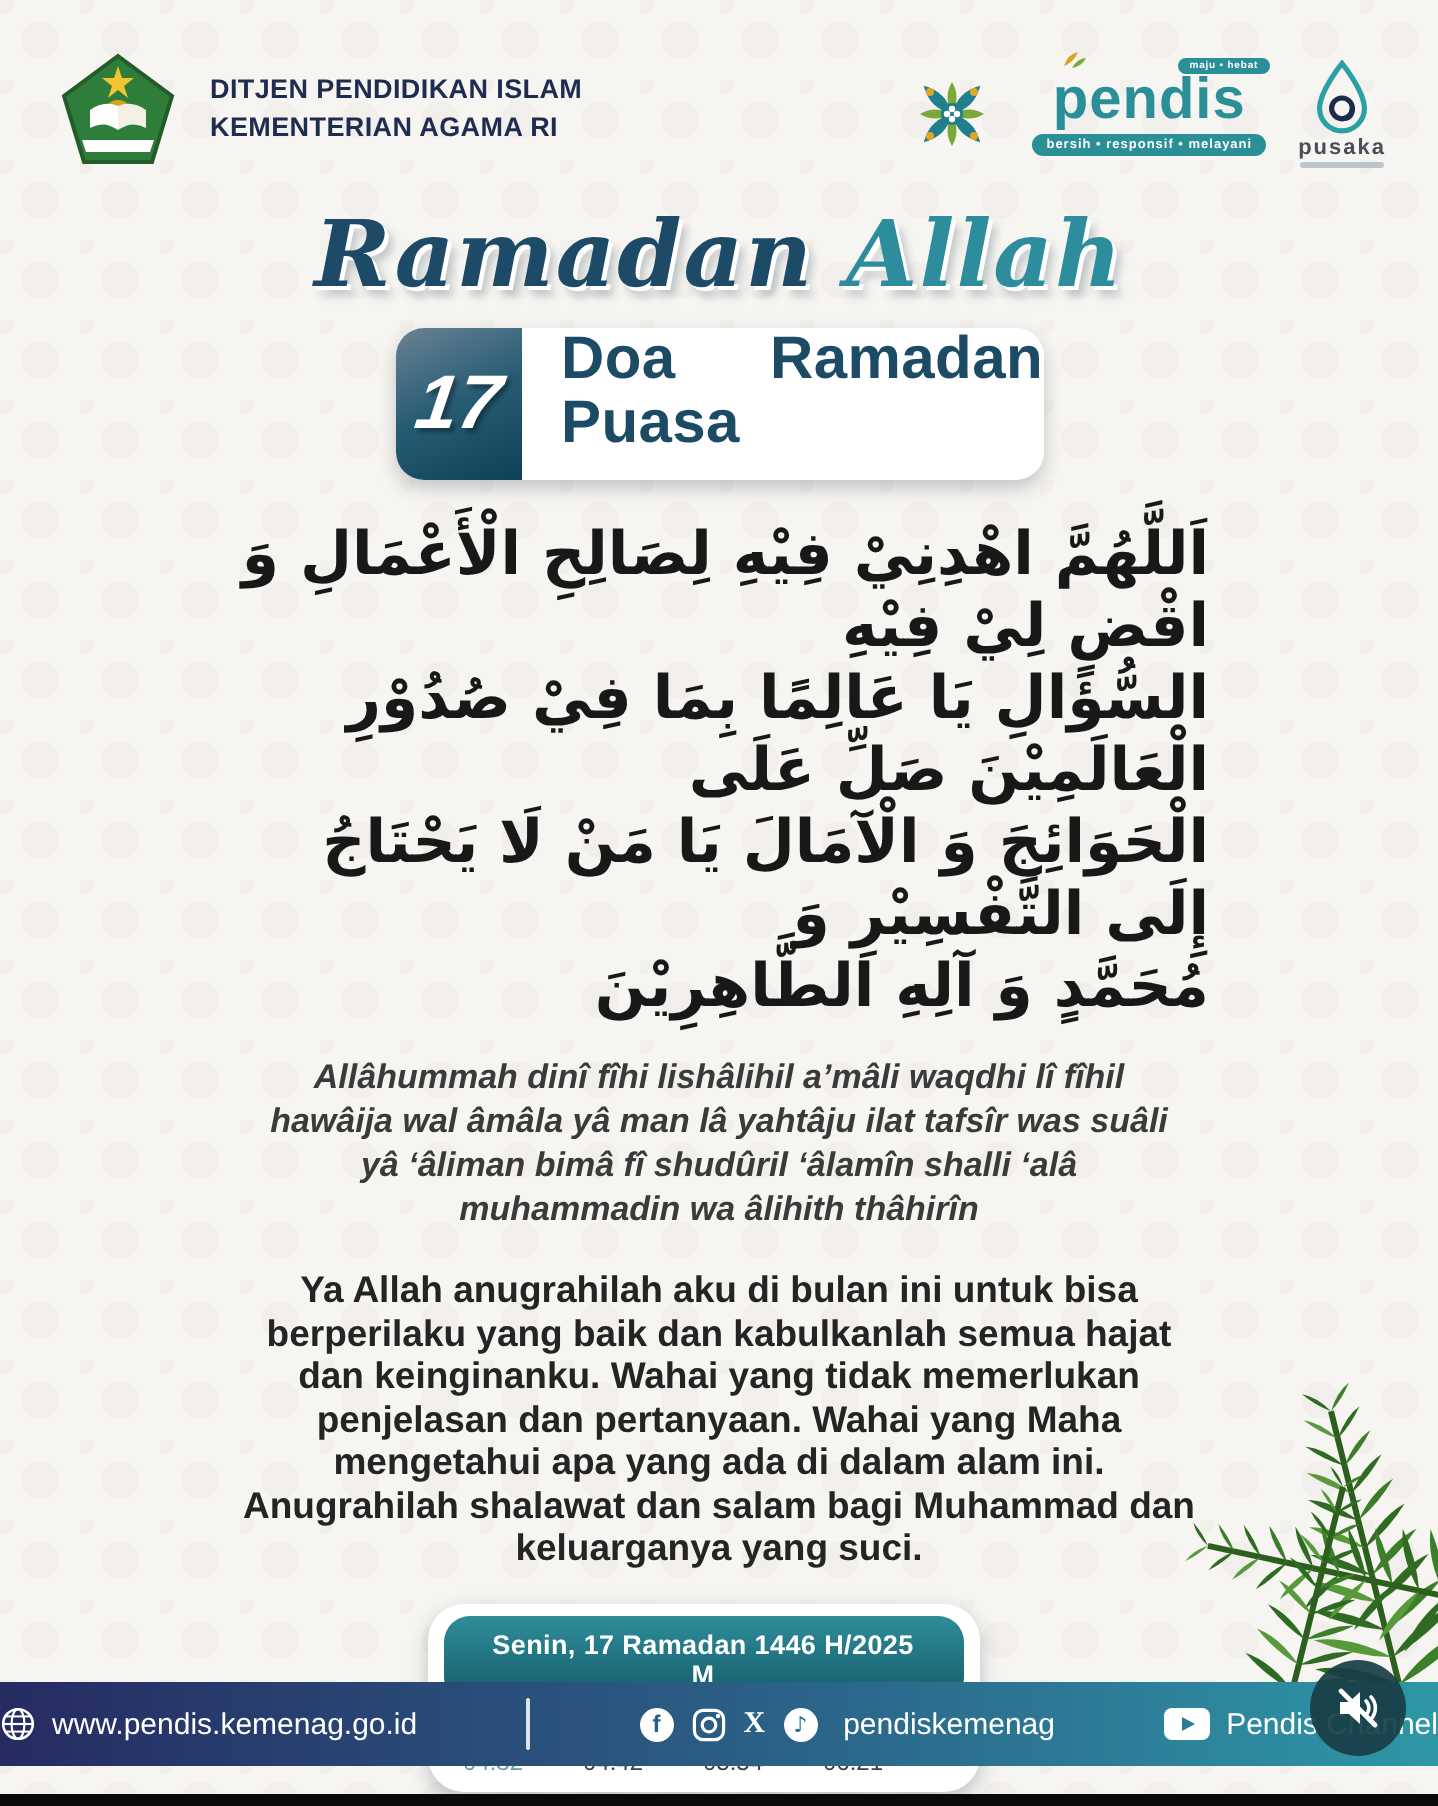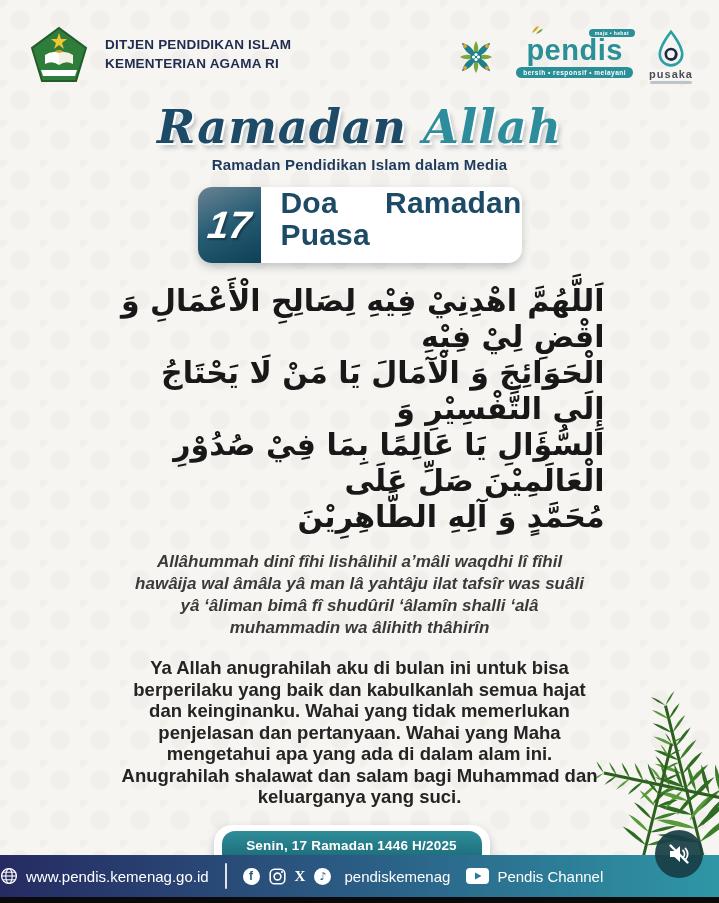--- a/index.html
+++ b/index.html
@@ -74,23 +74,23 @@
   .sch-grid{ display:grid; grid-template-columns:repeat(4,1fr); padding:9px 10px 0; row-gap:6px; }
   .cell .lbl{ font-size:11px; font-weight:bold; color:#1d3550; letter-spacing:.4px; }
   .cell .tm{ font-size:12px; color:#3a3f4a; margin-top:1px; }
   .cell.hl .lbl{ color:#2e8494; }
   .cell.hl .tm{ color:#6d9aa5; }
 
   
   #palms{ position:absolute; right:-12px; bottom:42px; z-index:1; }
 
   
-  .bottombar{ position:absolute; left:0; right:0; bottom:6px; height:42px; z-index:5;
+  .bottombar{ position:absolute; left:0; right:0; bottom:20px; height:42px; z-index:5;
     background:linear-gradient(90deg,#262b62 0%, #2b5f86 52%, #2e97a6 100%);
-    display:flex; align-items:center; justify-content:flex-start; gap:16px; color:#fff; }
+    display:flex; align-items:center; justify-content:space-between; gap:16px; color:#fff; }
   .f-item{ display:flex; align-items:center; gap:8px; font-size:15px; }
   .vdiv{ width:2px; height:26px; background:rgba(255,255,255,.85); border-radius:1px; }
   .socials{ gap:9px; }
   .icn-fb{ width:17px; height:17px; border-radius:50%; background:#fff; color:#2a5d82;
     font-size:12px; font-weight:bold; display:flex; align-items:center; justify-content:center; }
   .icn-x{ font-size:15px; font-weight:bold; color:#fff; font-family:"Liberation Serif", serif; }
   .icn-tt{ width:17px; height:17px; border-radius:50%; background:#fff; color:#2b6a8a;
     font-family:"DejaVu Sans", sans-serif; font-size:11px; font-weight:bold;
     display:flex; align-items:center; justify-content:center; }
   .handle{ margin-left:4px; }
@@ -167,37 +167,36 @@
           <div class="pusaka-word">pusaka</div>
           <div class="tiny-line"></div>
         </div>
       </div>
     </div>
 
     <div class="title-wrap">
       <div class="title">
         <span class="t1">Ramadan</span><span class="t2">Allah</span>
       </div>
-      <div class="subtitle">Ramadan Pendidikan Islam dalam Media</div>
     </div>
 
     <div class="ep-badge">
       <div class="ep-num">
         <span>17</span>
       </div>
       <div class="ep-title">
         <span>Doa Puasa</span>
         <span>Ramadan</span>
       </div>
     </div>
 
     <div class="arabic" dir="rtl">
       <span>اَللَّهُمَّ اهْدِنِيْ فِيْهِ لِصَالِحِ الْأَعْمَالِ وَ اقْضِ لِيْ فِيْهِ</span>
+      <span>السُّؤَالِ يَا عَالِمًا بِمَا فِيْ صُدُوْرِ الْعَالَمِيْنَ صَلِّ عَلَى</span>
       <span>الْحَوَائِجَ وَ الْآمَالَ يَا مَنْ لَا يَحْتَاجُ إِلَى التَّفْسِيْرِ وَ</span>
-      <span>السُّؤَالِ يَا عَالِمًا بِمَا فِيْ صُدُوْرِ الْعَالَمِيْنَ صَلِّ عَلَى</span>
       <span>مُحَمَّدٍ وَ آلِهِ الطَّاهِرِيْنَ</span>
     </div>
 
     <p class="translit">Allâhummah dinî fîhi lishâlihil a’mâli waqdhi lî fîhil hawâija wal âmâla yâ man lâ yahtâju ilat tafsîr was suâli yâ ‘âliman bimâ fî shudûril ‘âlamîn shalli ‘alâ muhammadin wa âlihith thâhirîn</p>
 
     <p class="translation">Ya Allah anugrahilah aku di bulan ini untuk bisa berperilaku yang baik dan kabulkanlah semua hajat dan keinginanku. Wahai yang tidak memerlukan penjelasan dan pertanyaan. Wahai yang Maha mengetahui apa yang ada di dalam alam ini. Anugrahilah shalawat dan salam bagi Muhammad dan keluarganya yang suci.</p>
 
     <div class="schedule-card">
       <div class="sch-header">Senin, 17 Ramadan 1446 H/2025 M</div>
       <div class="sch-grid">

